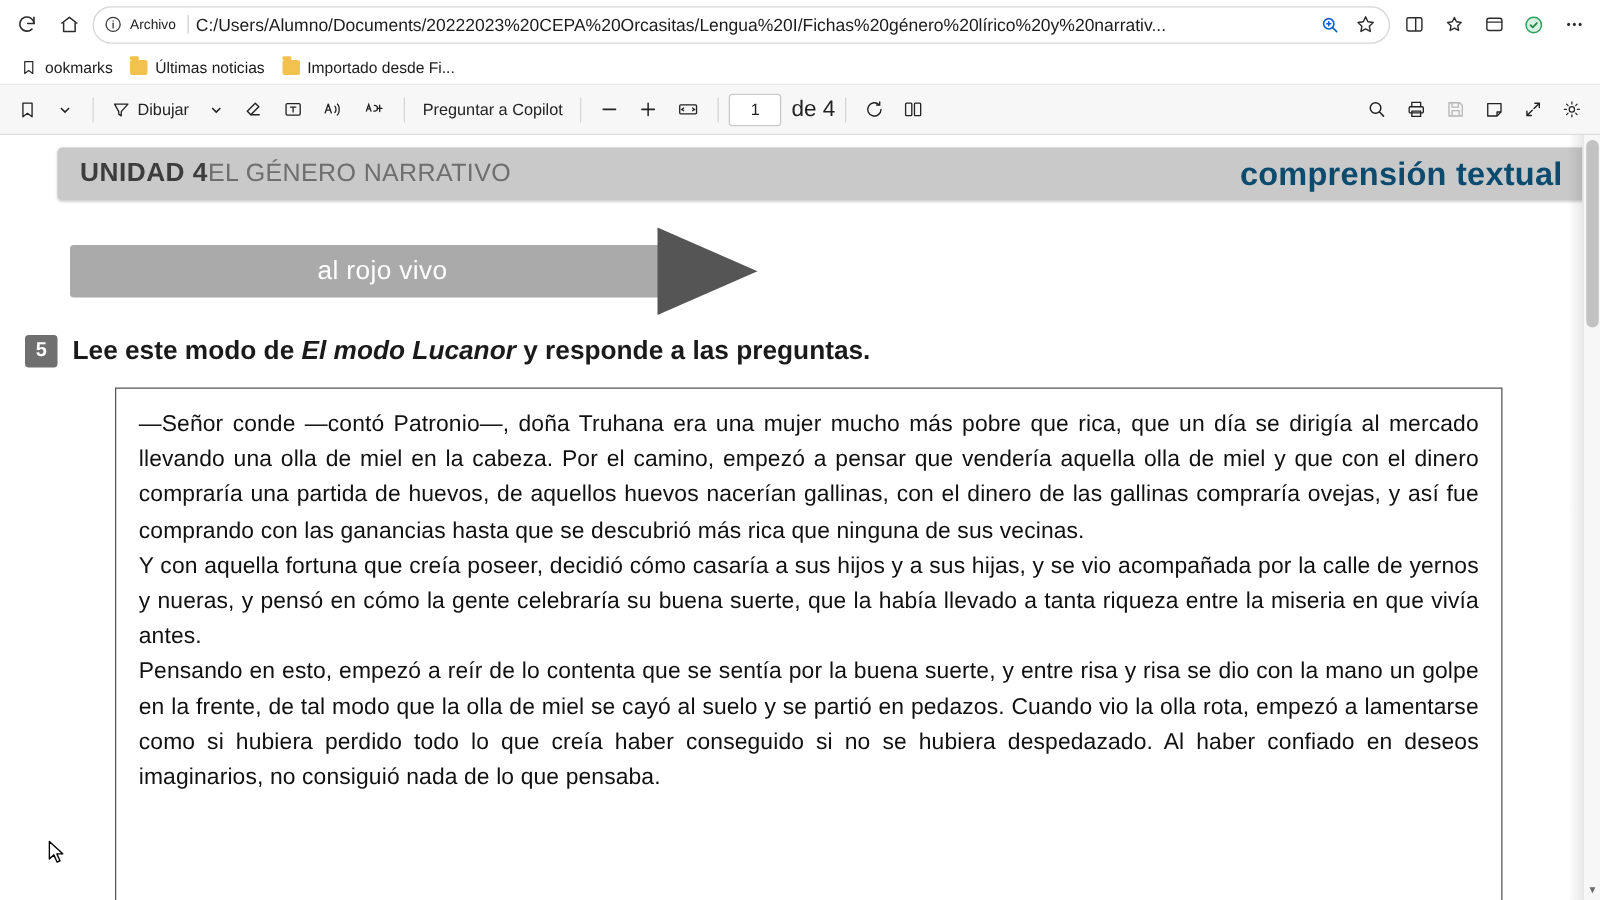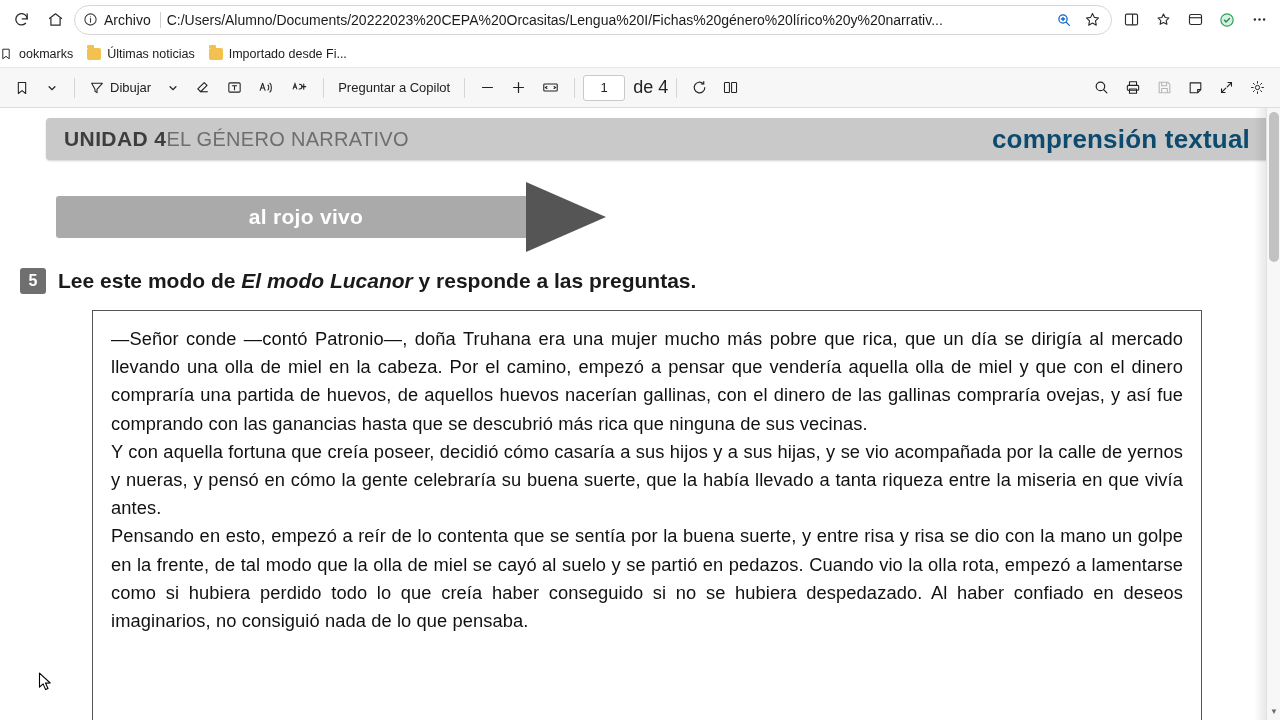--- a/index.html
+++ b/index.html
@@ -38,21 +38,21 @@
     border-radius: 15px;
     display: flex;
     align-items: center;
     padding: 0 8px;
     gap: 6px;
     min-width: 0;
     overflow: hidden;
   }
   .file-chip {
     display: flex; align-items: center; gap: 6px;
-    font-size: 14px; color: #1b1b1b;
+    font-size: 11px; color: #1b1b1b;
     padding-right: 9px;
     border-right: 1px solid #cfcfcf;
     flex: 0 0 auto;
   }
   .addr-url {
     font-size: 14px;
     color: #1b1b1b;
     white-space: nowrap;
     overflow: hidden;
     text-overflow: ellipsis;
@@ -63,21 +63,21 @@
 
   .tb-right { display: flex; align-items: center; gap: 2px; flex: 0 0 auto; }
 
   
   .bookmarks-bar {
     height: 28px;
     background: #ffffff;
     display: flex;
     align-items: center;
     gap: 14px;
-    padding: 0 3px;
+    padding: 0 20px;
     font-size: 12.5px;
     color: #1b1b1b;
     border-bottom: 1px solid #e8e8e8;
   }
   .bk-item { display: flex; align-items: center; gap: 6px; white-space: nowrap; }
   .bk-folder {
     width: 14px; height: 12px; background: #f2c14e; border-radius: 2px;
     position: relative; flex: 0 0 auto;
   }
   .bk-folder::before {
@@ -163,21 +163,21 @@
     width: 578px; height: 70px;
   }
   .arrow-body {
     position: absolute; left: 0; top: 14px;
     width: 500px; height: 42px;
     background: #aaaaaa;
     border-radius: 3px 0 0 3px;
     display: flex; align-items: center; justify-content: center;
   }
   .arrow-label {
-    font-size: 21px; font-weight: bold; color: #ffffff; letter-spacing: .3px;
+    font-size: 21px; font-weight: normal; color: #ffffff; letter-spacing: .3px;
   }
   .arrow-head {
     position: absolute; left: 470px; top: 0;
     width: 0; height: 0;
     border-top: 35px solid transparent;
     border-bottom: 35px solid transparent;
     border-left: 80px solid #555555;
   }
 
   

